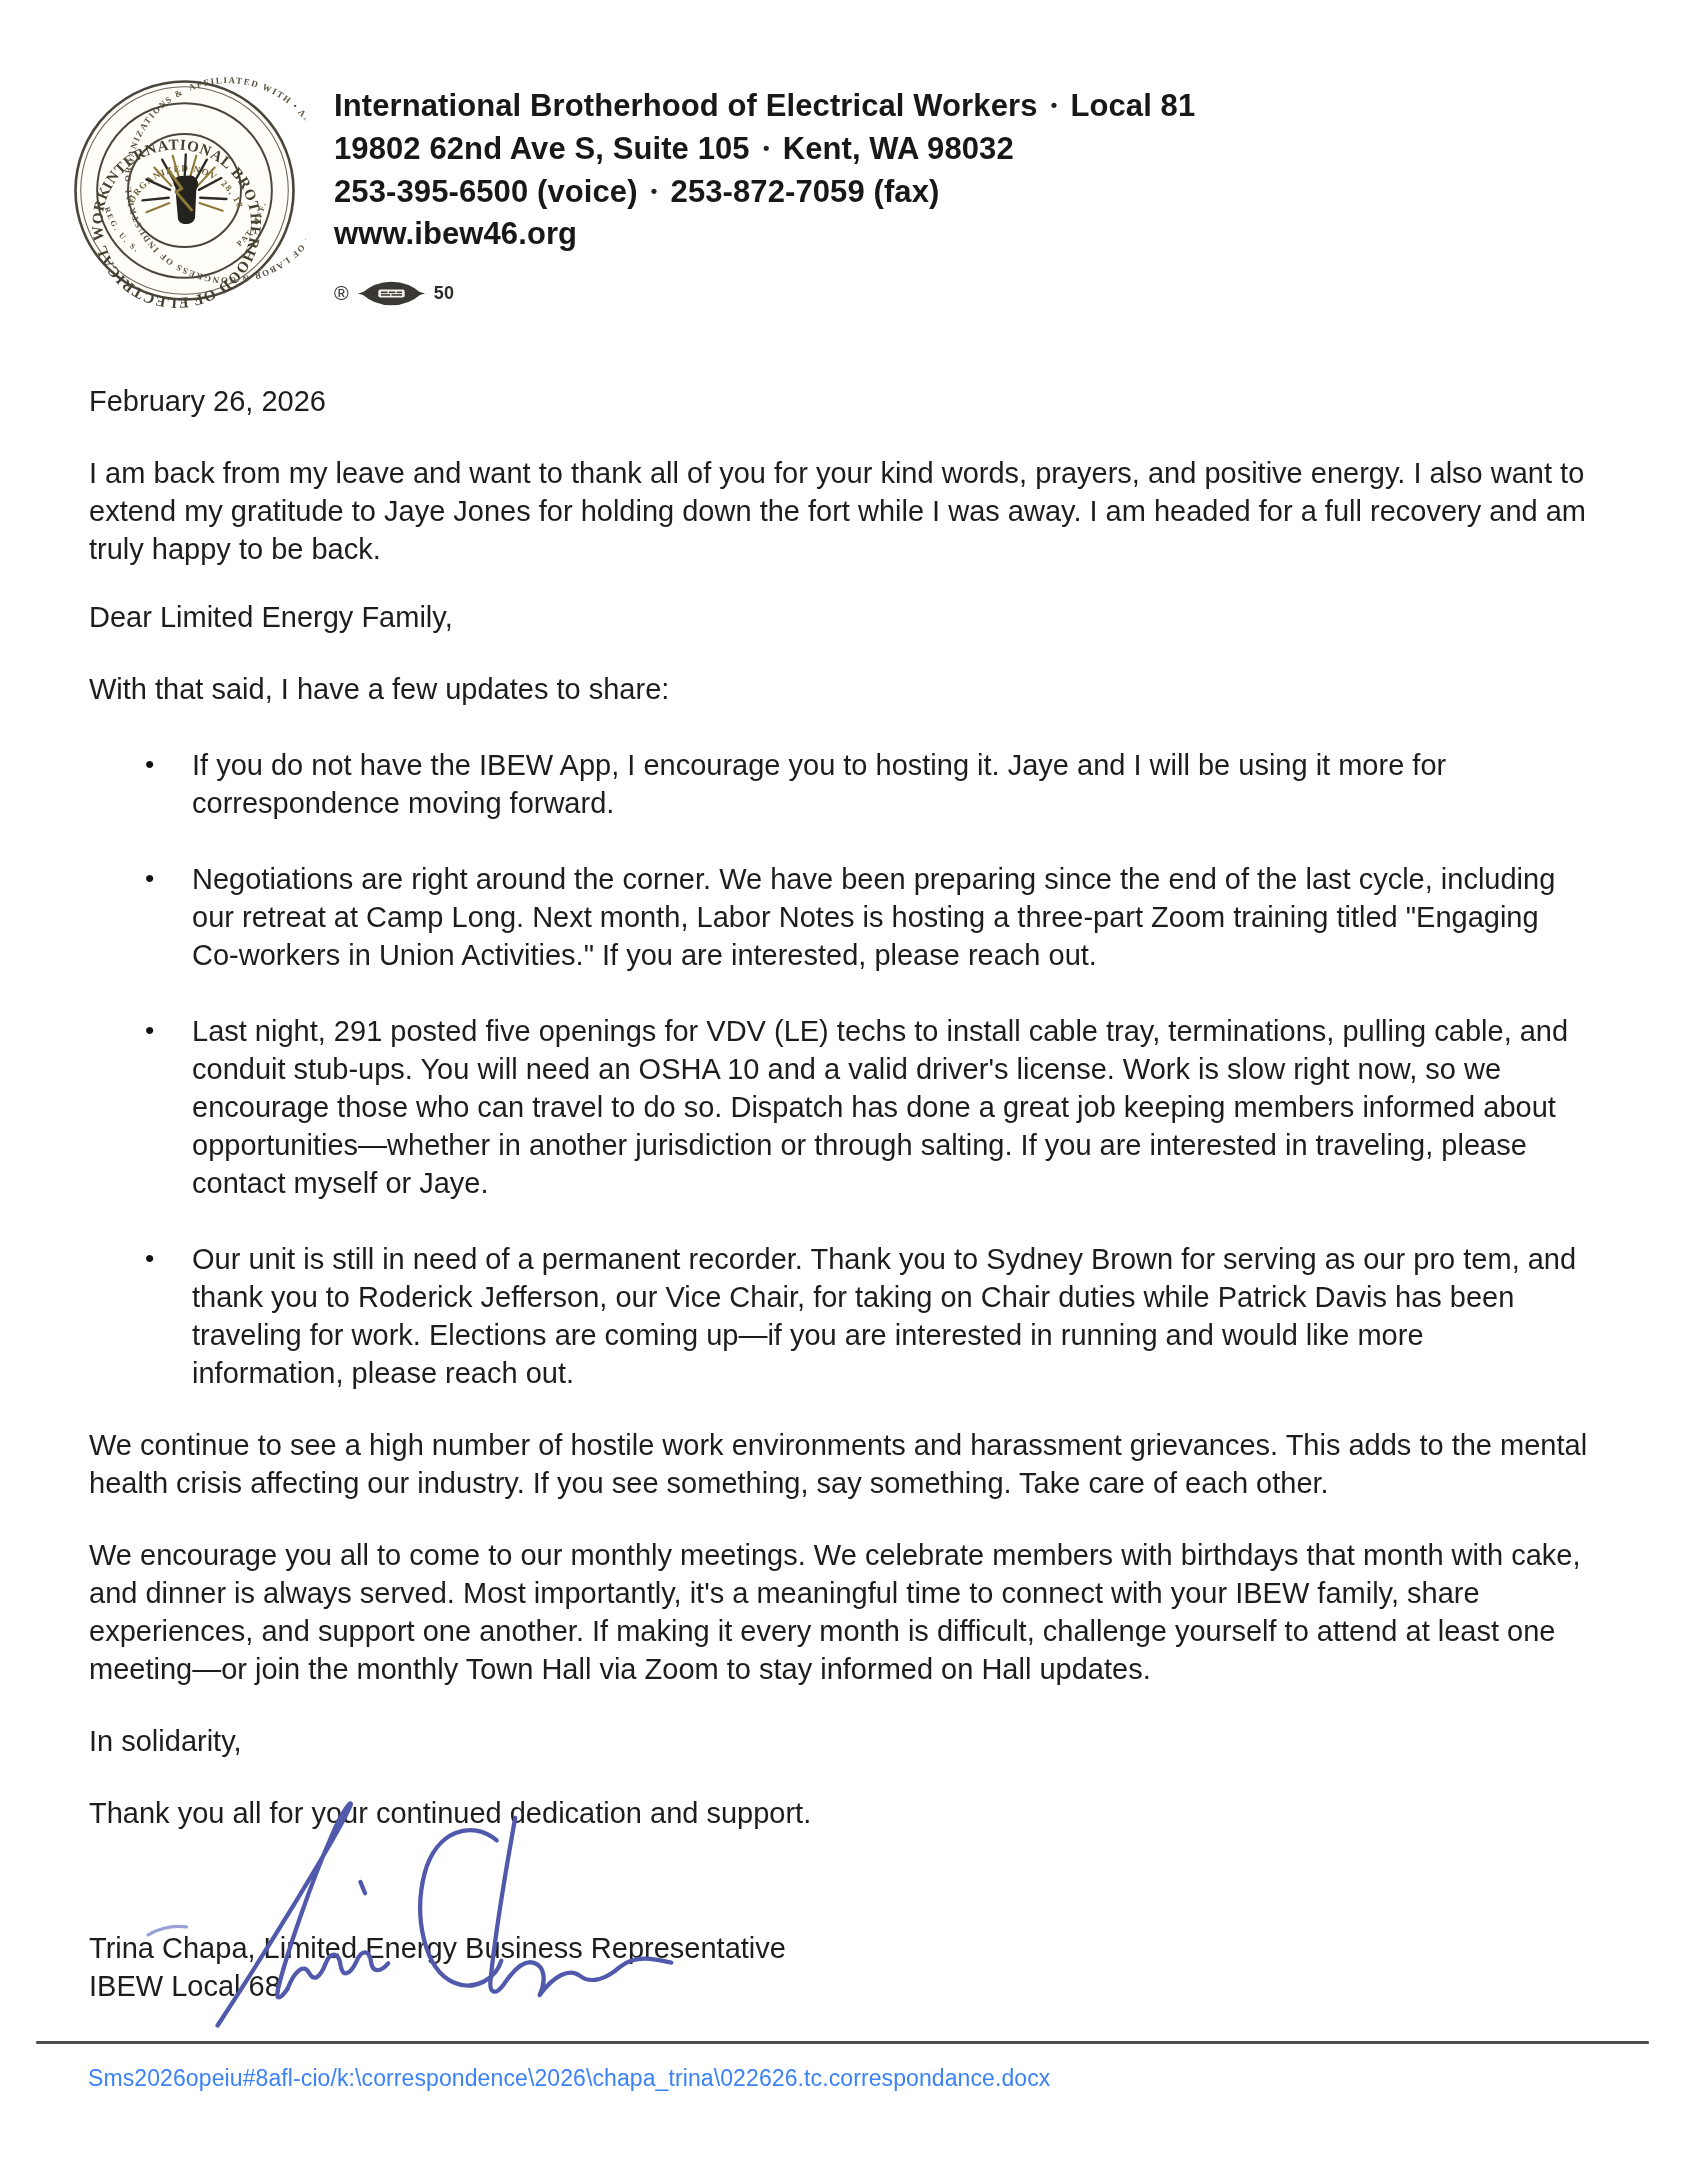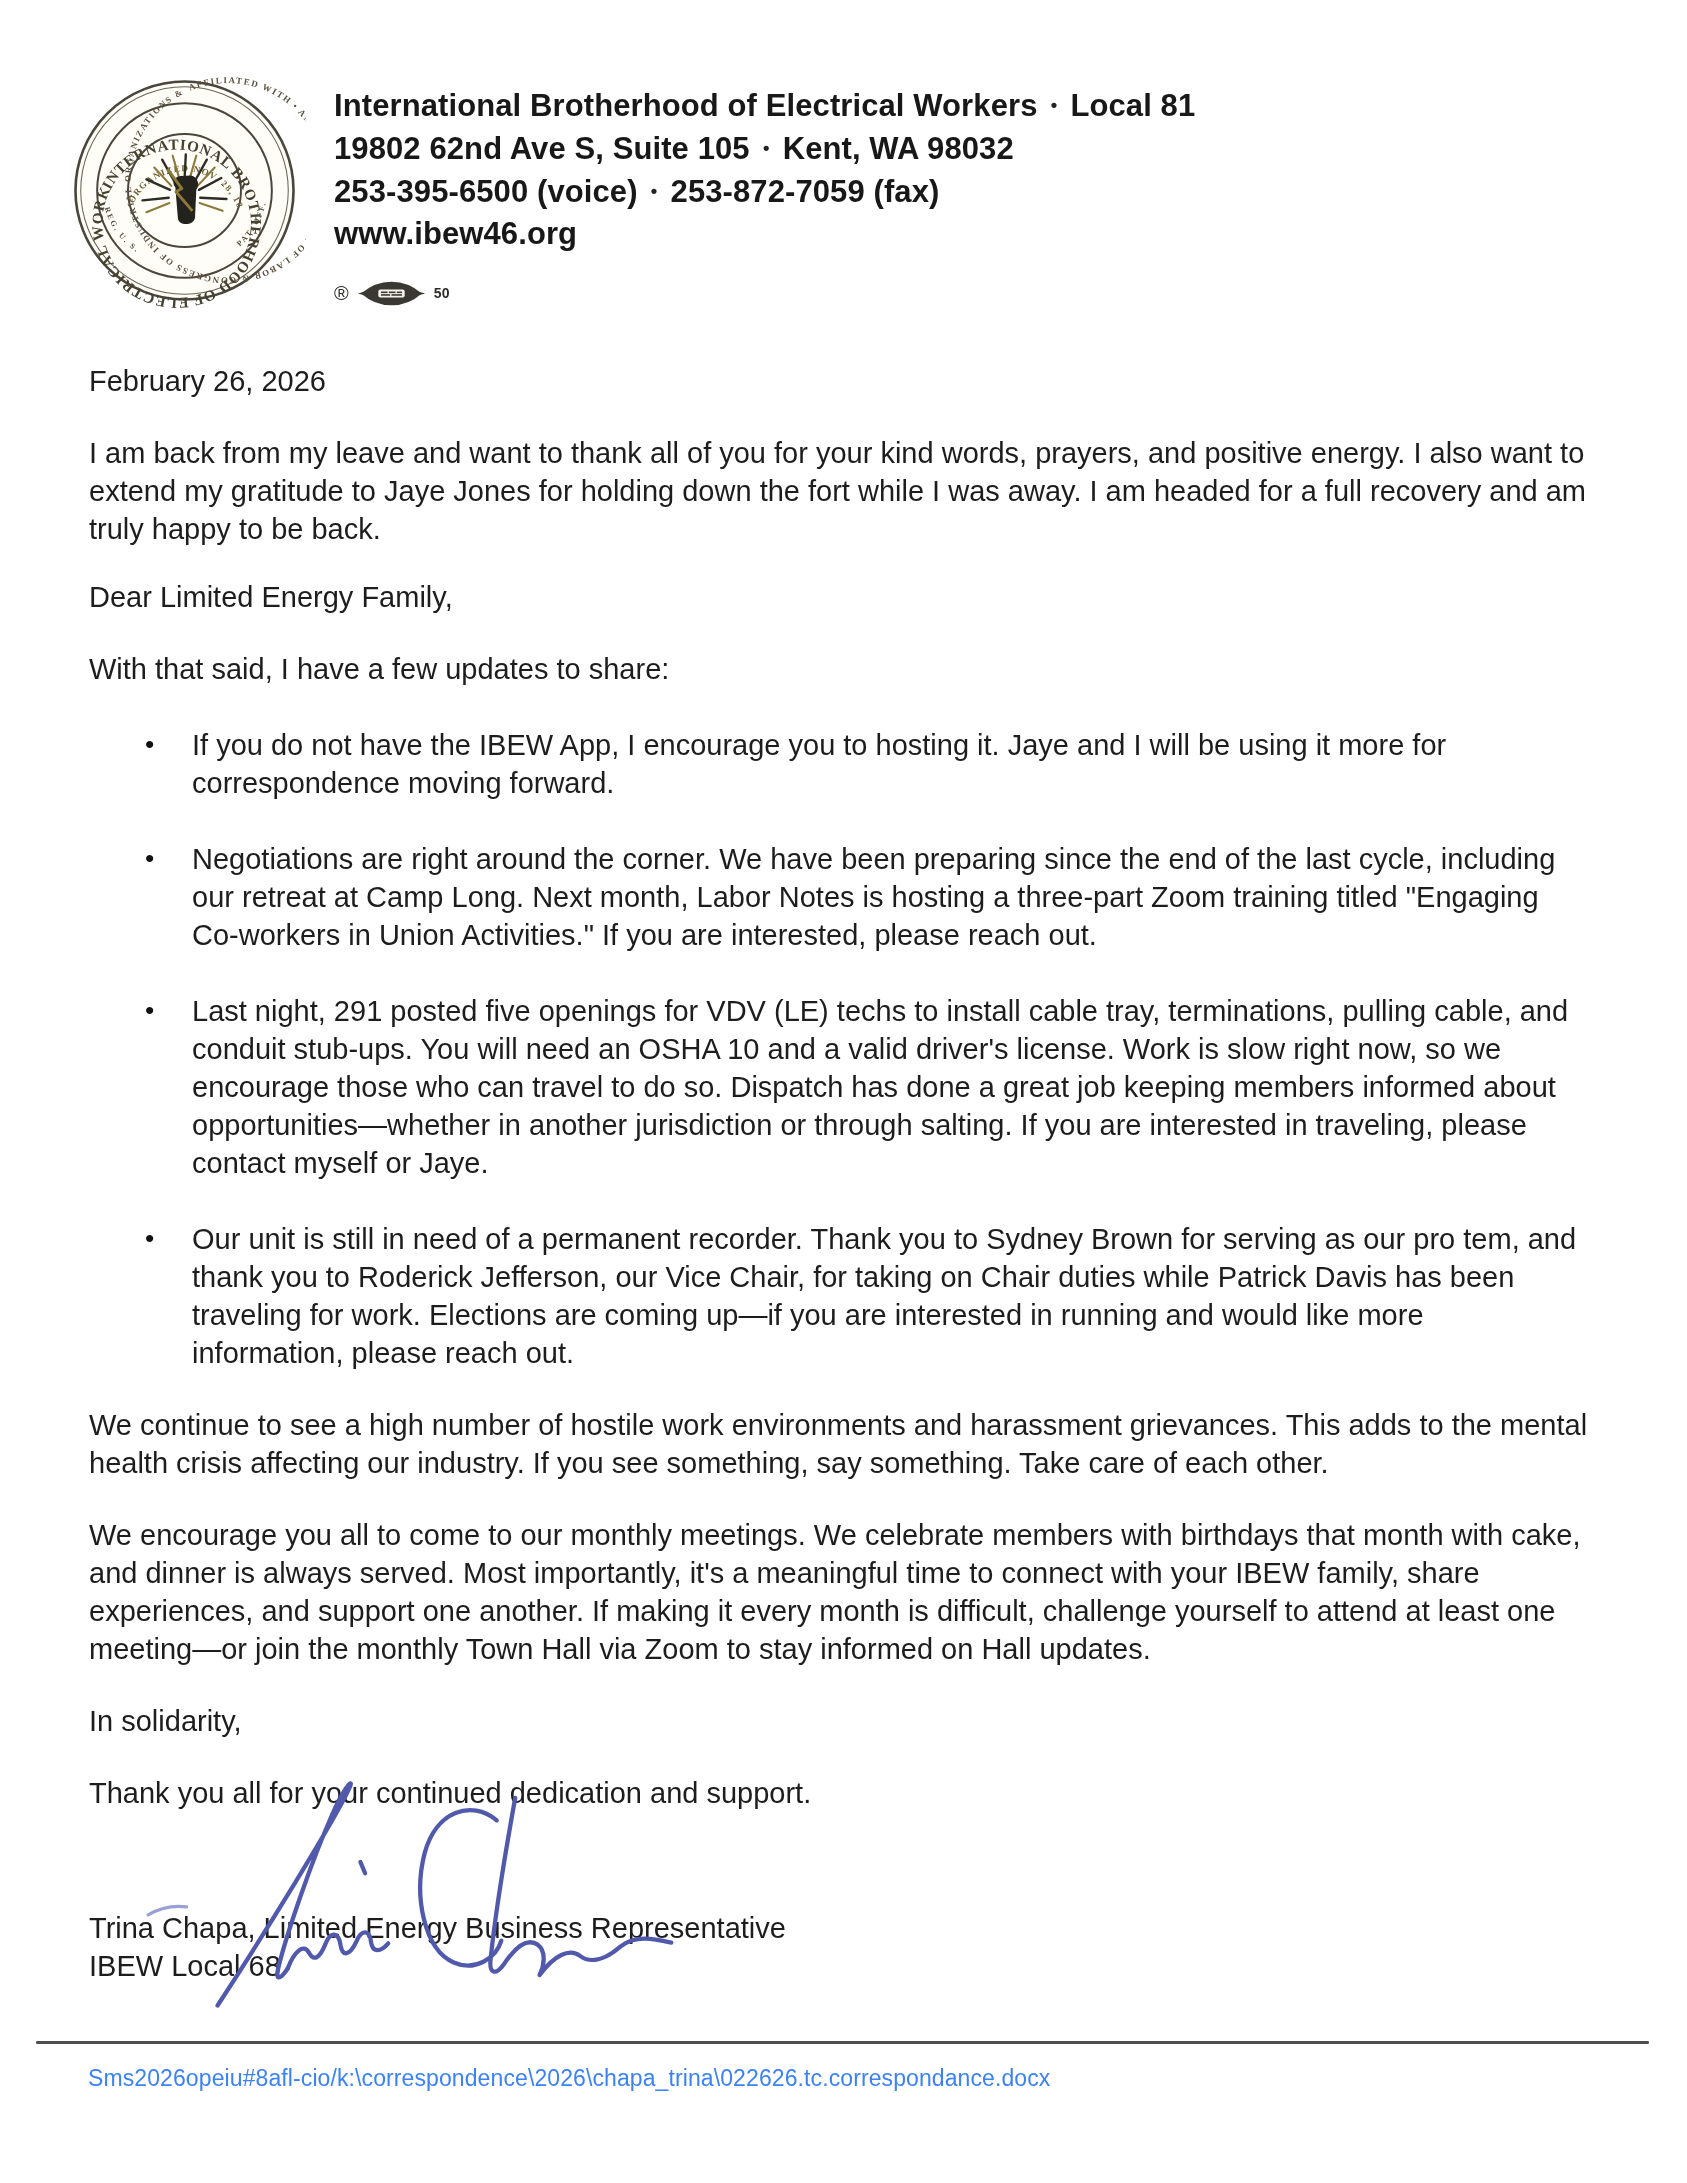--- a/index.html
+++ b/index.html
@@ -10,26 +10,26 @@
 
   
   .letterhead { display:flex; align-items:flex-start; padding:69px 0 0 63px; }
   .seal-wrap { width:243px; height:243px; flex:0 0 auto; }
   .lh-text { padding-top:14.6px; margin-left:28px; font-weight:bold; color:#181818;
              font-size:31px; line-height:42px; letter-spacing:0.1px; }
   .lh-line { white-space:nowrap; }
   .sep { display:inline-block; font-size:18.5px; vertical-align:5.3px; padding:0 13.2px; color:#222; }
   .union-bug { display:flex; align-items:center; gap:8px; margin-top:17px; }
   .reg-mark { font-size:20px; font-weight:normal; color:#2e2c28; line-height:1; }
-  .bug-num { font-size:14px; font-weight:bold; color:#2e2c28; }
+  .bug-num { font-size:18px; font-weight:bold; color:#2e2c28; }
 
   
   .body-col { padding:0 86px 0 89px; }
   .p { font-size:29px; line-height:38px; margin:34px 0 0 0; color:#1d1d1d; }
-  .date { margin-top:48px; }
+  .date { margin-top:68px; }
   .salutation { margin-top:30px; }
   ul.updates { list-style:none; margin:34px 20px 0 0; padding:0; }
   ul.updates li { position:relative; padding-left:103px; margin-top:38px;
                   font-size:29px; line-height:38px; }
   ul.updates li:first-child { margin-top:38px; }
   .bullet { position:absolute; left:56px; top:-1.3px; font-size:26.5px; color:#111; }
 
   .valediction { margin-top:34px; }
   .sig-row { position:relative; height:93px; }
   .signature-svg { position:absolute; left:36px; top:-66px; width:582px; height:265px; }

